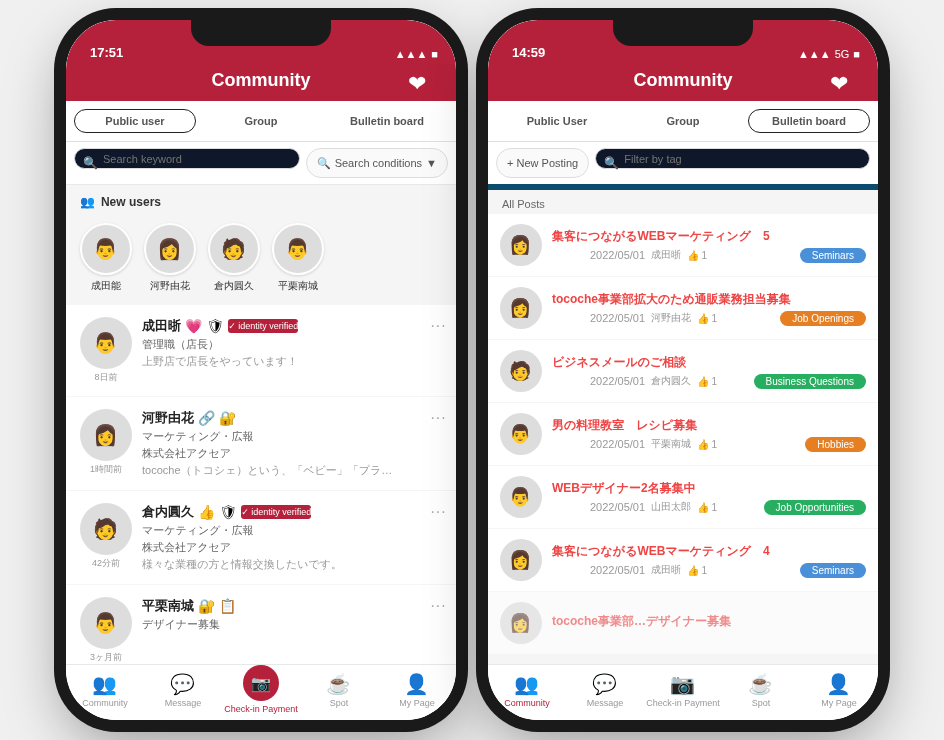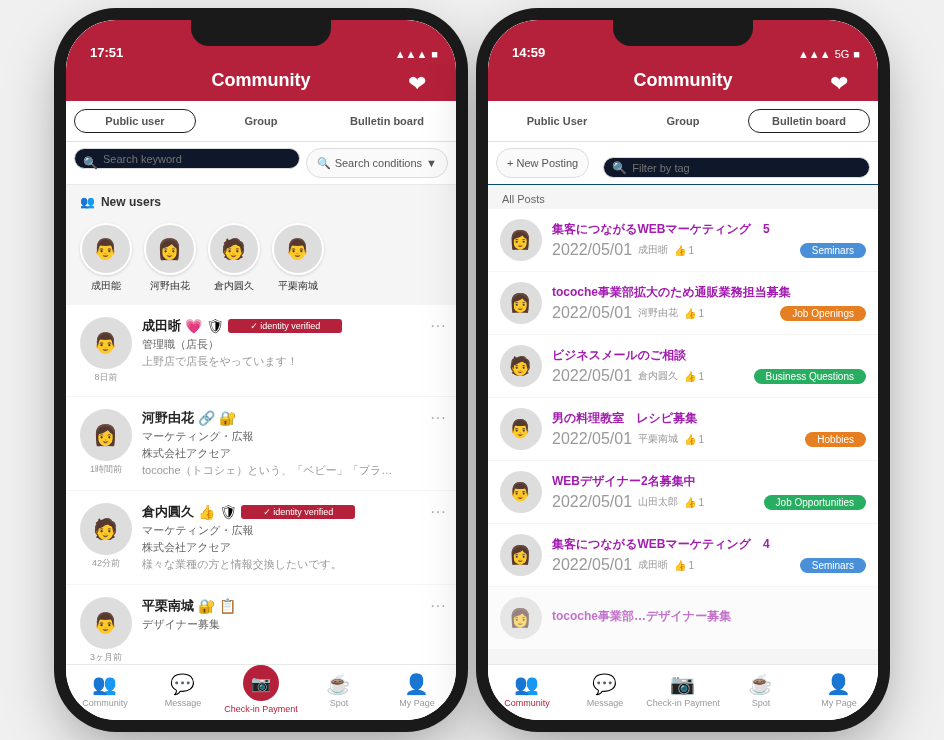--- a/index.html
+++ b/index.html
@@ -287,21 +287,21 @@
     }
 
     .badge-icon {
       font-size: 14px;
     }
 
     .badge-verified {
       background: #b5203a;
       color: #fff;
       font-size: 9px;
-      padding: 2px 22px;
+      padding: 2px 0;
       border-radius: 3px;
       display: flex;
       align-items: center;
       gap: 2px;
     }
 
     .card-role {
       font-size: 11px;
       color: #666;
       margin-bottom: 2px;
@@ -368,24 +368,23 @@
       color: #fff;
       font-size: 16px;
       margin-bottom: 1px;
     }
 
     
     .bulletin-search {
       background: #fff;
       padding: 6px 8px;
       display: flex;
-      gap: 14px;
+      gap: 6px;
       flex-shrink: 0;
-      border-bottom: 1px solid #0c4a6e;
-      align-items: flex-end;
+      border-bottom: 6px solid #0c4a6e;
     }
 
     .new-posting-btn {
       height: 30px;
       border: 1px solid #ddd;
       border-radius: 15px;
       padding: 0 10px;
       font-size: 11px;
       color: #555;
       background: #fafafa;
@@ -422,36 +421,37 @@
     }
 
     .post-body {
       flex: 1;
       min-width: 0;
     }
 
     .post-title {
       font-size: 12px;
       font-weight: 600;
-      color: #a21caf;
+      color: #ef4444;
       margin-bottom: 3px;
       white-space: nowrap;
       overflow: hidden;
       text-overflow: ellipsis;
     }
 
     .post-meta {
       display: flex;
       align-items: center;
       gap: 6px;
     }
 
     .post-date {
-      font-size: 16px;
+      font-size: 11px;
       color: #999;
+      margin-left: 38px;
     }
 
     .post-user {
       font-size: 10px;
       color: #999;
     }
 
     .post-likes {
       font-size: 10px;
       color: #999;

